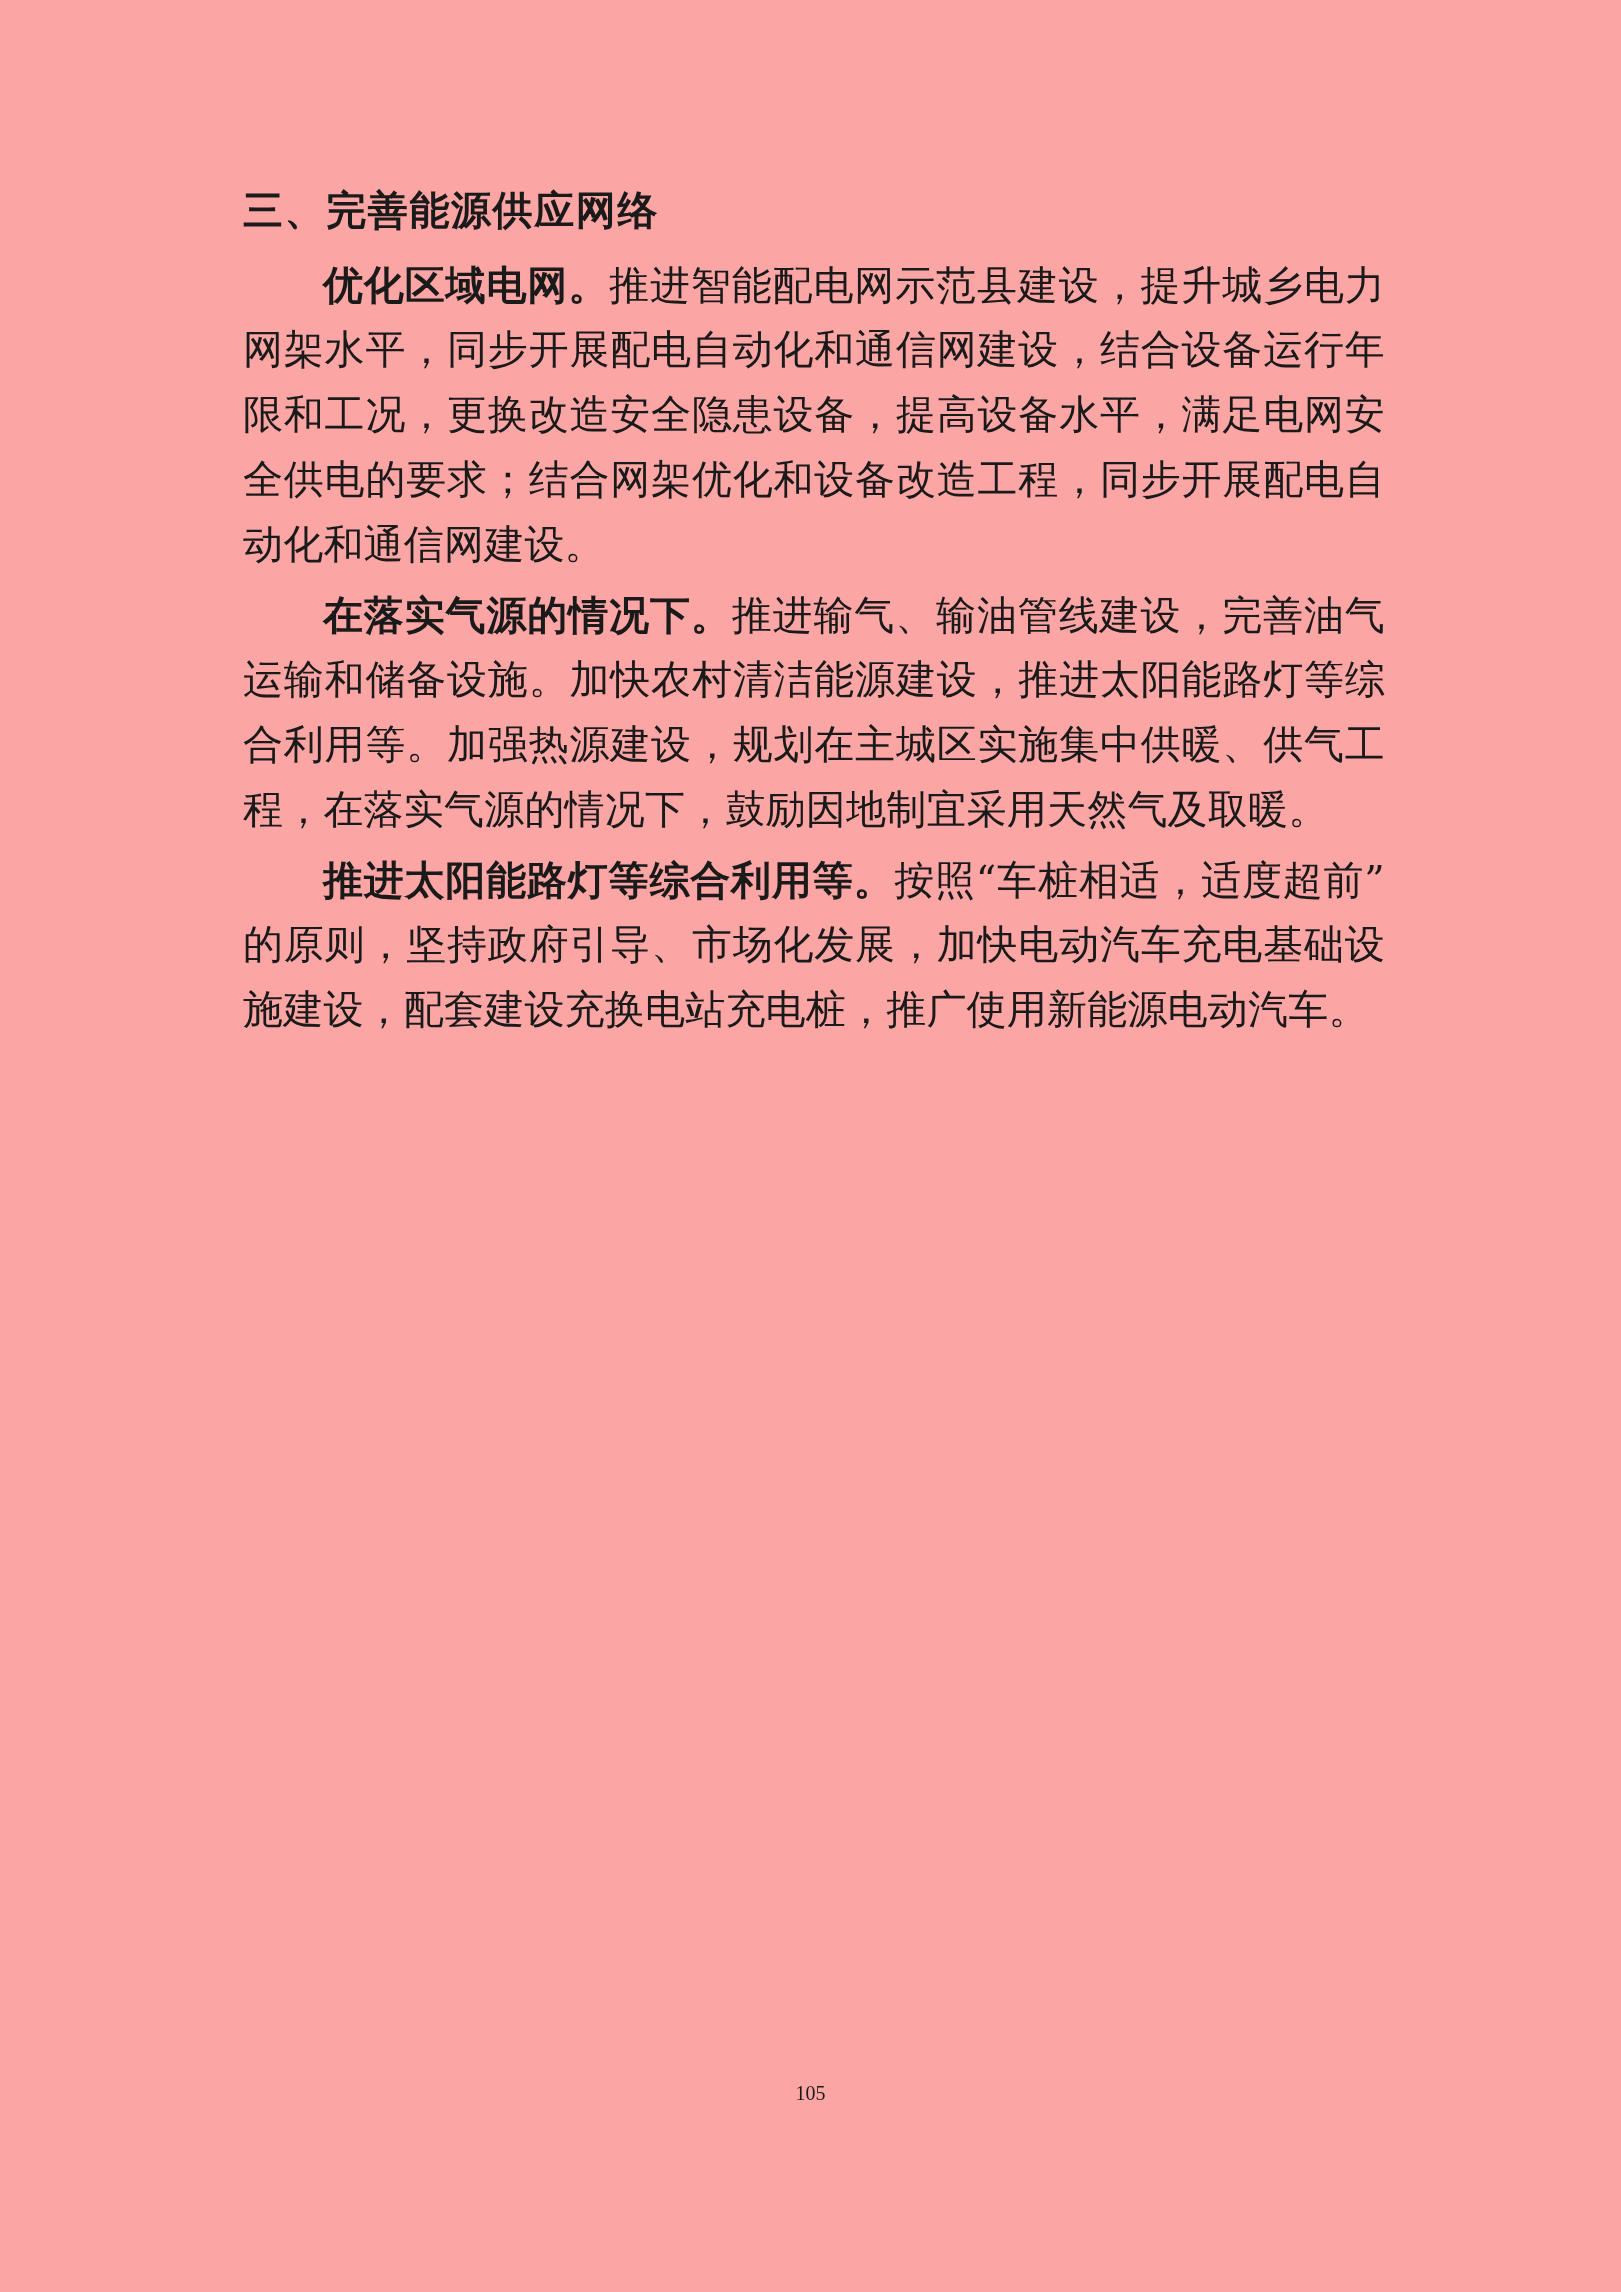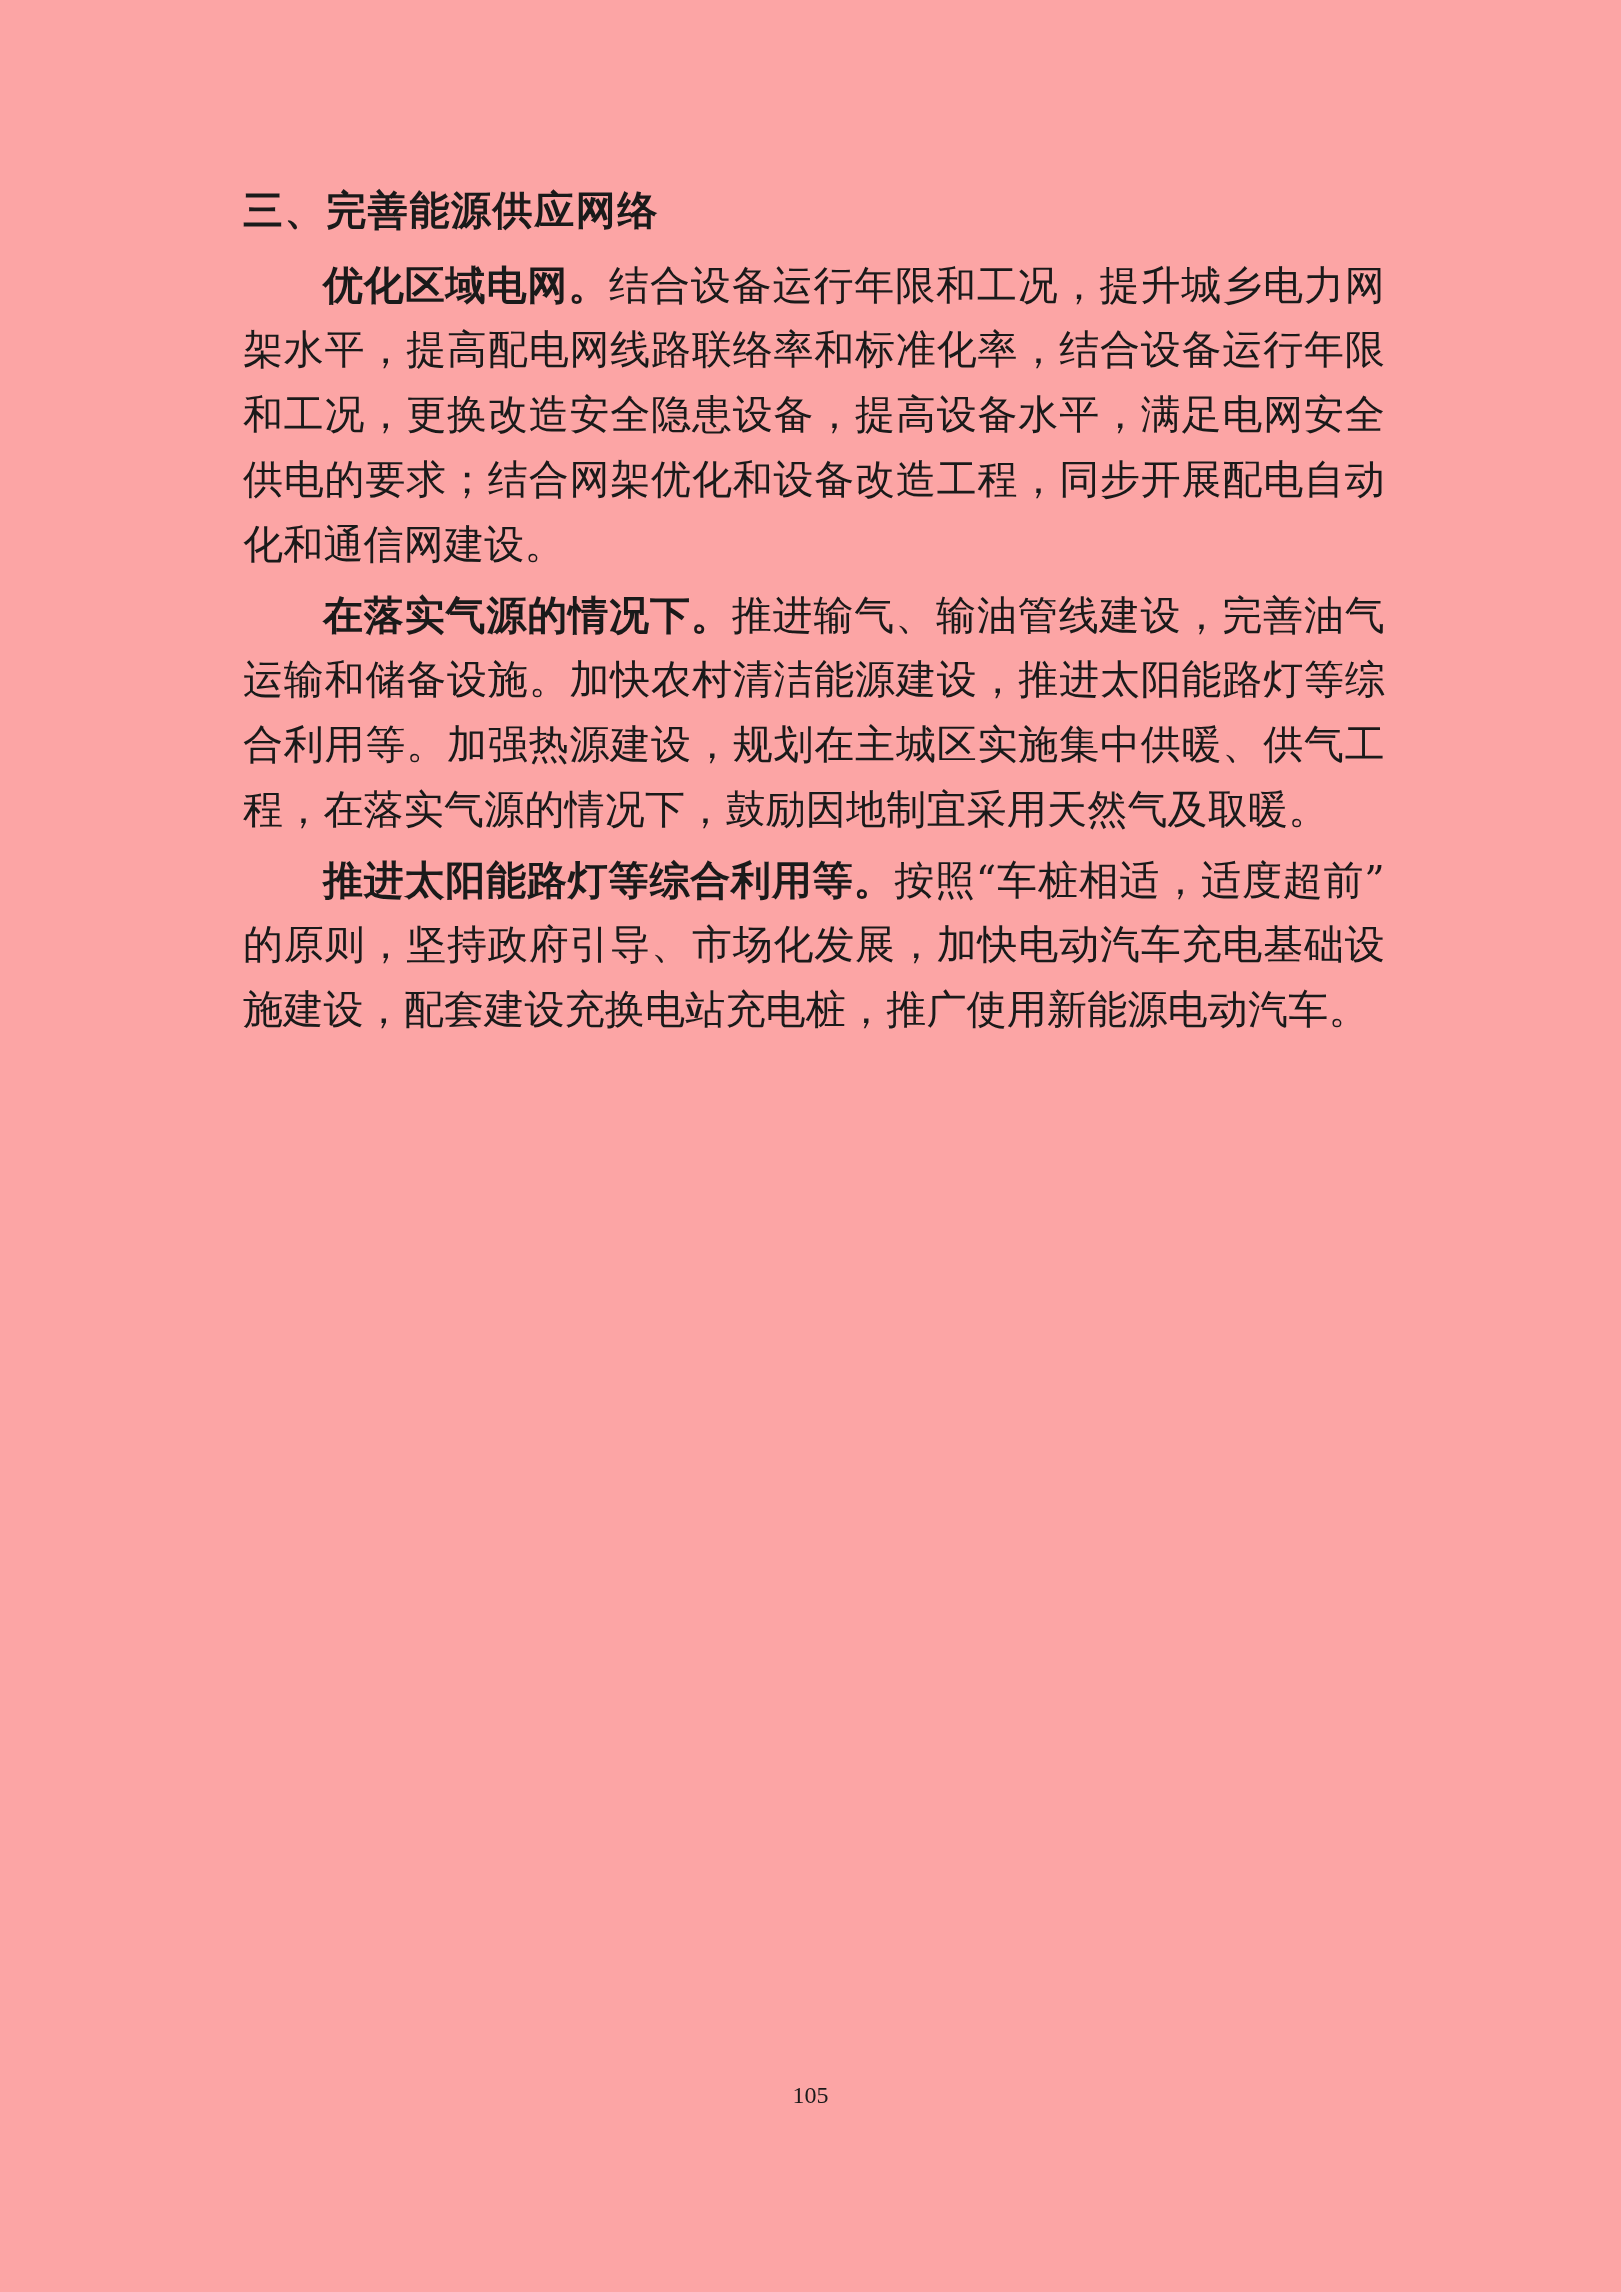--- a/index.html
+++ b/index.html
@@ -49,34 +49,34 @@
   }
   .para .lead {
     font-weight: bold;
   }
   .page-number {
     position: absolute;
     left: 0;
     top: 2082px;
     width: 1621px;
     text-align: center;
-    font-size: 24px;
+    font-size: 20px;
     font-family: "Liberation Serif", "DejaVu Serif", serif;
     color: #1a1a1a;
   }
 </style>
 </head>
 <body>
 
 <div class="page">
   <div class="content">
 
     <h2 class="section-heading">三、完善能源供应网络</h2>
 
-    <p class="para"><span class="lead">优化区域电网。</span><span>结合设备运行年限和工况，提升城乡电力网架水平，提高配电网线路联络率和标准化率，结合设备运行年限和工况，更换改造安全隐患设备，提高设备水平，满足电网安全供电的要求；结合网架优化和设备改造工程，同步开展配电自动化和通信网建设。</span></p>
+    <p class="para"><span class="lead">优化区域电网。</span><span>推进智能配电网示范县建设，提升城乡电力网架水平，同步开展配电自动化和通信网建设，结合设备运行年限和工况，更换改造安全隐患设备，提高设备水平，满足电网安全供电的要求；结合网架优化和设备改造工程，同步开展配电自动化和通信网建设。</span></p>
 
     <p class="para"><span class="lead">在落实气源的情况下。</span><span>推进输气、输油管线建设，完善油气运输和储备设施。加快农村清洁能源建设，推进太阳能路灯等综合利用等。加强热源建设，规划在主城区实施集中供暖、供气工程，在落实气源的情况下，鼓励因地制宜采用天然气及取暖。</span></p>
 
     <p class="para"><span class="lead">推进太阳能路灯等综合利用等。</span><span>按照“车桩相适，适度超前”的原则，坚持政府引导、市场化发展，加快电动汽车充电基础设施建设，配套建设充换电站充电桩，推广使用新能源电动汽车。</span></p>
 
   </div>
 
   <div class="page-number">105</div>
 </div>
 

